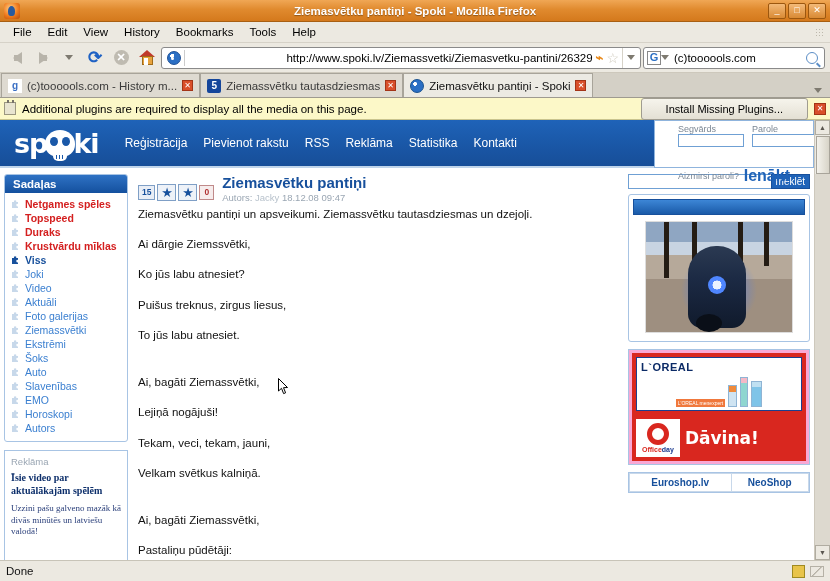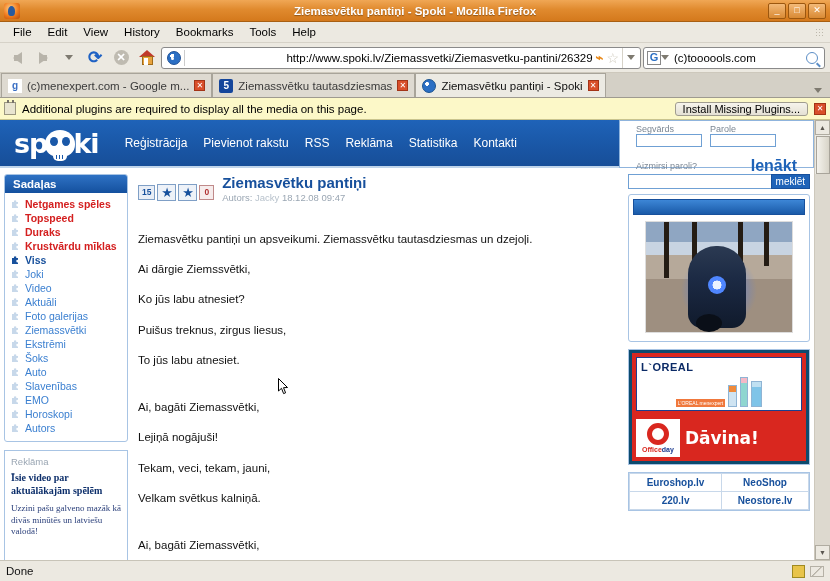--- a/index.html
+++ b/index.html
@@ -142,21 +142,21 @@
   
   .notifbar {
     height: 22px; flex: 0 0 22px; background: #fcf8c8; border-bottom: 1px solid #c9c48e;
     display: flex; align-items: center; padding: 0 4px; gap: 6px;
   }
   .plug-ico { width:12px;height:13px;background:#e8e4d0;border:1px solid #9b9680;position:relative;flex:0 0 12px;}
   .plug-ico::before{content:"";position:absolute;left:2px;top:-3px;width:2px;height:3px;background:#77736a;}
   .plug-ico::after{content:"";position:absolute;left:7px;top:-3px;width:2px;height:3px;background:#77736a;}
   .notif-text { font-size: 11.5px; color: #000; }
   .notif-btn {
-    margin-left: auto; height: 14px; padding: 0 7px;
+    margin-left: auto; height: 22px; padding: 0 24px;
     background: linear-gradient(180deg,#f6f4ec,#e4e0d4);
     border: 1px solid #a09c90; border-radius: 3px; font-size: 11px; display:flex;align-items:center;
   }
   .notif-close {
     width: 12px; height: 12px; background: #d94f2a; border: 1px solid #a33417; color:#fff;
     font-size:8px; display:flex;align-items:center;justify-content:center; flex:0 0 12px;
   }
 
   
   .viewport { flex: 1 1 auto; display: flex; background: #fff; overflow: hidden; position: relative; }
@@ -180,28 +180,28 @@
   .skull .eye { position:absolute; top:7px; width:8px;height:9px;background:#1a58a8;border-radius:50%; }
   .skull .eye.l { left:5px; } .skull .eye.r { right:5px; }
   .skull .jaw { position:absolute; bottom:-4px; left:8px; width:14px; height:7px; background:#fff;
      border-radius: 0 0 5px 5px; }
   .skull .jaw::after { content:""; position:absolute; left:3px; top:1px; width:8px;height:4px;
      background: repeating-linear-gradient(90deg,#1a58a8 0 1px,transparent 1px 3px); }
   .nav { display:flex; gap: 16px; margin-left: 26px; }
   .nav a { color:#fff; font-size: 12px; text-decoration:none; }
 
   .loginbox {
-    position: absolute; right: 0px; top: 0; width: 195px; height: 48px;
-    background: #fff; border: 1px solid #8fb4dd; padding: 3px 16px;
+    position: absolute; right: 0px; top: 0; width: 160px; height: 48px;
+    background: #fff; border: 1px solid #8fb4dd; padding: 3px 23px;
   }
   .lb-row1 { display:flex; gap: 8px; }
   .lb-f { display:flex; flex-direction:column; }
   .lb-f label { font-size:9px; color:#7b8794; }
   .lb-f input { width: 66px; height: 13px; border: 1px solid #6fa0d4; background:#fff; }
-  .lb-row2 { display:flex; align-items:center; justify-content:space-between; margin-top:10px; }
+  .lb-row2 { display:flex; align-items:center; justify-content:space-between; margin-top:20px; }
   .lb-forgot { font-size:9px; color:#7b8794; }
   .lb-login { font-size:16px; color:#1f63b8; font-weight:bold; }
 
   .content { display:flex; padding: 6px 4px 0 4px; gap: 6px; }
 
   
   .lcol { width: 124px; flex: 0 0 124px; }
   .panel { border: 1px solid #a8c4e4; border-radius: 3px; background: #fff; }
   .panel-head {
     background: linear-gradient(180deg,#2f72c4,#14509e); color:#fff; font-weight:bold;
@@ -230,21 +230,21 @@
   .r-star {
     width:19px;height:17px; background:#eef2f8; border:1px solid #7f9fc6;
     display:flex;align-items:center;justify-content:center; color:#17509c; font-size:13px; line-height:1;
   }
   .r-star.dn { color:#17509c; }
   .r-zero { background:#f6ecec; border:1px solid #c08a8a; color:#b03030; font-size:8.5px;
     padding:2px 4px; font-weight:bold; line-height:1;}
   .art-title { font-size: 15px; font-weight: bold; color:#17509c; }
   .art-meta { font-size: 9.5px; color:#9aa6b3; margin-top:1px; }
   .art-meta .author { color:#b8c2cc; }
-  .art-body { margin-top: 30px; }
+  .art-body { margin-top: 5px; }
   .art-body p { font-size: 11.5px; color:#111; margin-bottom: 17px; line-height:1.15; }
   .art-body p.gap { margin-bottom: 34px; }
 
   
   .rcol { width: 182px; flex: 0 0 182px; }
   .searchrow { display:flex; height:15px; margin-bottom:5px; }
   .searchrow input { flex:1 1 auto; border:1px solid #6fa0d4; border-right:none; height:15px; font-size:10px; }
   .searchrow button { background:#1f63b8; color:#fff; border:1px solid #17509c; font-size:10px; padding:0 4px; }
   .photo-panel { border:1px solid #a8c4e4; background:#fff; padding:4px; border-radius:3px; }
   .photo-bar { height:16px; background:linear-gradient(180deg,#3d86d6,#1a5aa8); border:1px solid #17509c; }
@@ -260,21 +260,21 @@
     position:absolute; left:42px; bottom:4px; width:58px; height:82px;
     background: linear-gradient(180deg,#2b3a52 0%, #1c2a44 40%, #101a2c 100%);
     border-radius: 28px 28px 14px 14px;
   }
   .photo .head {
     position:absolute; left:62px; bottom:38px; width:18px;height:18px;border-radius:50%;
     background: radial-gradient(circle,#eaf2ff 0 35%, #4f86ff 36% 100%);
   }
   .photo .wheel { position:absolute; left:50px; bottom:0; width:26px;height:18px;background:#0a0f18;border-radius:50%; }
 
-  .banner { margin-top:7px; border:1px solid #a8c4e4; background:#0c4a6e; padding:3px; }
+  .banner { margin-top:7px; border:1px solid #a8c4e4; background:#f9a8d4; padding:3px; }
   .ban-top { background:#d9271f; padding:4px; }
   .loreal-wrap { background:#fff; border:1px solid #1b3f8f; padding:3px 4px; }
   .loreal-txt { font-size:11px; font-weight:bold; color:#0b2a66; letter-spacing:.5px; }
   .loreal-prod { display:flex; align-items:flex-end; gap:3px; height:32px; margin-top:2px; justify-content:center; }
   .bottle { width:9px; background:#cfe4f2; border:1px solid #8fb4d4; }
   .bottle.a { height:22px; background:linear-gradient(180deg,#f08a3a 0 28%, #cfe4f2 28% 100%); }
   .bottle.b { height:30px; background:linear-gradient(180deg,#f5b9c6 0 18%, #8fd6d0 18% 100%); width:8px;}
   .bottle.c { height:26px; background:linear-gradient(180deg,#bfe0f2 0 22%, #7fc4e8 22% 100%); width:11px;}
   .loreal-tag { font-size:5px; background:#f0783c; color:#fff; padding:1px 2px; align-self:flex-end; }
   .ban-bot { background:#d9271f; display:flex; align-items:center; padding:4px; gap:5px; }
@@ -381,21 +381,21 @@
       <div class="g-ico">G</div>
       <div class="caret-dn"></div>
       <div class="search-txt">(c)toooools.com</div>
       <div class="mag"></div>
     </div>
   </div>
 
   <div class="tabbar">
     <div class="tab inactive">
       <span class="favi google">g</span>
-      <span class="tab-label">(c)menexpert.com - Google m...</span>
+      <span class="tab-label">(c)toooools.com - History m...</span>
       <span class="tab-close">✕</span>
     </div>
     <div class="tab inactive">
       <span class="favi blue5">5</span>
       <span class="tab-label">Ziemassvētku tautasdziesmas</span>
       <span class="tab-close">✕</span>
     </div>
     <div class="tab">
       <span class="favi spoki"></span>
       <span class="tab-label">Ziemasvētku pantiņi - Spoki</span>
@@ -681,24 +681,20 @@
             </div>
           </div>
 
           <div class="shop-panel">
             <table class="shop-table">
               <tbody>
                   <tr>
                 <td>Euroshop.lv</td>
                 <td>NeoShop</td>
               </tr>
-              <tr>
-                <td>220.lv</td>
-                <td>Neostore.lv</td>
-              </tr>
             </tbody>
               </table>
           </div>
         </div>
       </div>
 
       <svg class="cursor" viewBox="0 0 11 17">
         <path d="M0.5 0.5 L0.5 13 L3.5 10.3 L5.6 15.6 L7.6 14.8 L5.5 9.7 L9.5 9.5 Z" fill="#fff" stroke="#000" stroke-width="1"></path>
       </svg>
     </div>

